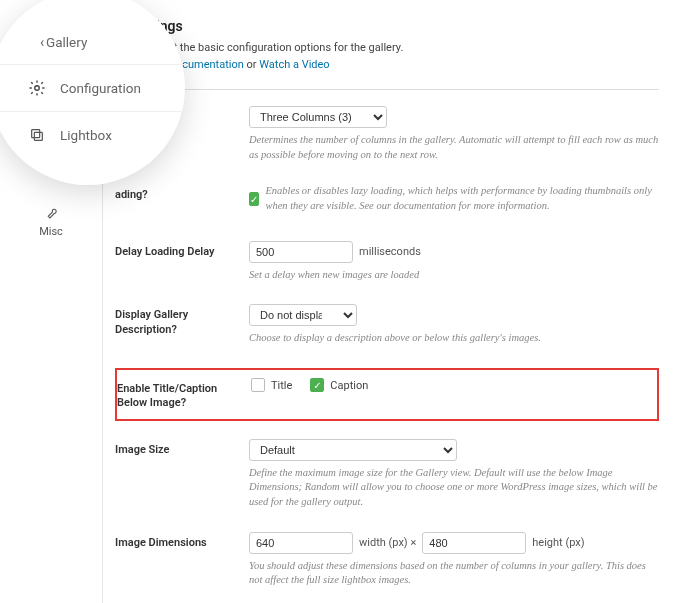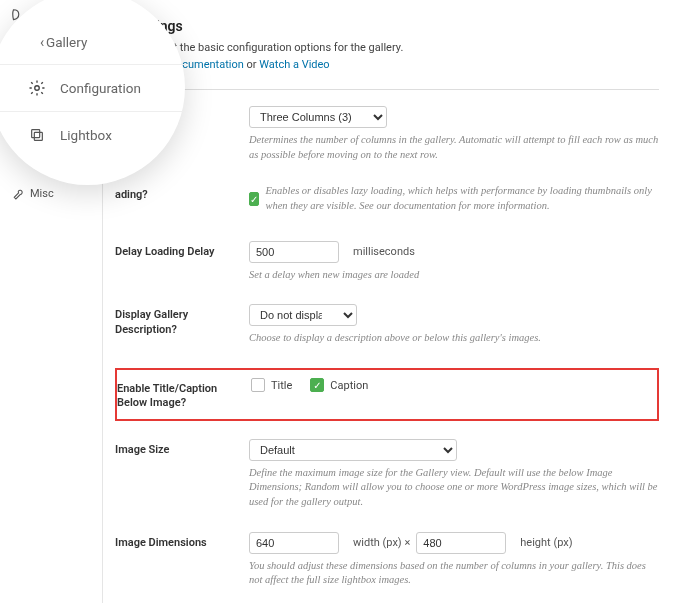--- a/index.html
+++ b/index.html
@@ -1,35 +1,35 @@
 <!DOCTYPE html>
 <html><head>
 <meta charset="utf-8">
 <style>
 * { box-sizing: border-box; margin: 0; padding: 0; }
 body { font-family: -apple-system, BlinkMacSystemFont, "Segoe UI", Roboto, sans-serif; font-size: 12px; color: #444; background: #fff; width: 686px; height: 603px; overflow: hidden; position: relative; }
 .left-col { position: absolute; left: 0; top: 0; width: 103px; height: 100%; border-right: 1px solid #e5e5e5; background: #fff; }
-.nav-item { display: flex; align-items: center; padding: 8px 10px; font-size: 11px; color: #555; gap: 6px; }
+.nav-item { display: flex; align-items: center; padding: 8px 10px; font-size: 11px; color: #555; gap: 6px; flex-direction: column; }
 .nav-icon { width: 14px; height: 14px; display: flex; align-items: center; justify-content: center; }
 .main { position: absolute; left: 103px; top: 0; right: 15px; padding: 18px 12px 0 12px; }
 .heading { font-size: 14px; font-weight: 600; color: #222; margin-bottom: 6px; }
 .intro { font-size: 11px; color: #444; line-height: 1.5; margin-bottom: 16px; border-bottom: 1px solid #ddd; padding-bottom: 16px; }
 .intro a { color: #0073aa; text-decoration: none; }
 .row { display: flex; align-items: flex-start; margin-bottom: 22px; gap: 12px; }
 .row-label { width: 122px; flex-shrink: 0; font-size: 11px; font-weight: 600; color: #333; padding-top: 4px; line-height: 1.3; }
 .row-body { flex: 1; }
 .ctrl-line { display: flex; align-items: center; gap: 6px; margin-bottom: 5px; }
 select, input[type="text"] { border: 1px solid #ccc; border-radius: 3px; padding: 3px 6px; font-size: 11px; background: #fff; color: #333; height: 22px; }
 select { padding-right: 18px; }
-.w90 { width: 90px; }
+.w90 { width: 104px; }
 .help { font-size: 10.5px; font-style: italic; color: #888; line-height: 1.4; font-family: Liberation Serif, serif; }
 .checkbox { width: 14px; height: 14px; border: 1px solid #bbb; border-radius: 2px; display: inline-flex; align-items: center; justify-content: center; background: #fff; }
 .checkbox.checked { background: #4caf50; border-color: #4caf50; color: #fff; font-size: 10px; }
 .cbx-label { font-size: 11px; color: #444; }
-.unit { font-size: 11px; color: #555; margin-left: 8px; }
+.unit { font-size: 11px; color: #555; }
 .highlight { border: 2px solid #e53935; padding: 8px 0 8px 0; margin-bottom: 18px; }
 .highlight .row { margin-bottom: 0; justify-content: center; }
 .circle { position: absolute; left: -10px; top: -10px; width: 195px; height: 195px; border-radius: 50%; background: #fff; box-shadow: 0 8px 30px rgba(0,0,0,0.15); z-index: 50; }
 .circle-inner { padding-top: 40px; }
 .circle-row { display: flex; align-items: center; padding: 14px 20px 14px 38px; gap: 14px; font-size: 13.5px; color: #666; border-bottom: 1px solid #eee; }
 .circle-row:last-child { border-bottom: none; }
 .circle-row.top { padding-top: 4px; padding-left: 56px; align-items: center; border-bottom: 1px solid #eee; }
 .circle-row.top .back { position: absolute; left: 50px; font-size: 14px; color: #666; }
 .circle-icon { width: 18px; height: 18px; display: flex; align-items: center; justify-content: center; color: #555; }
 </style>

